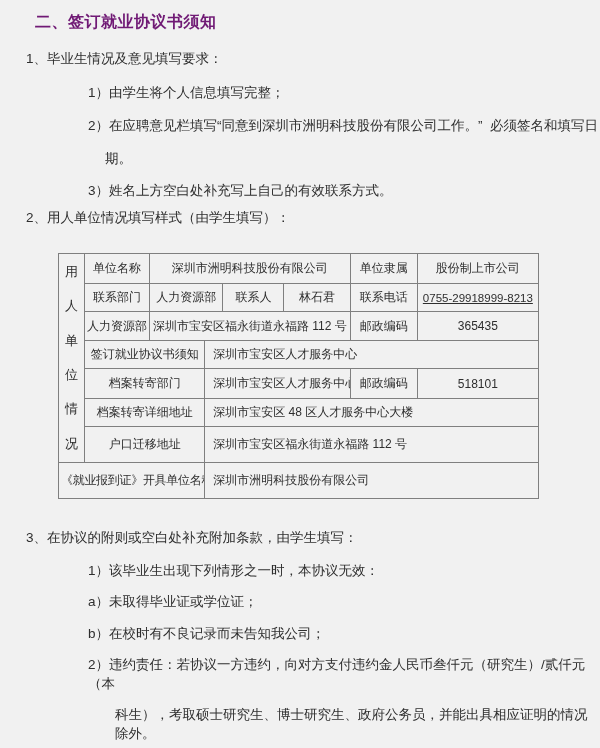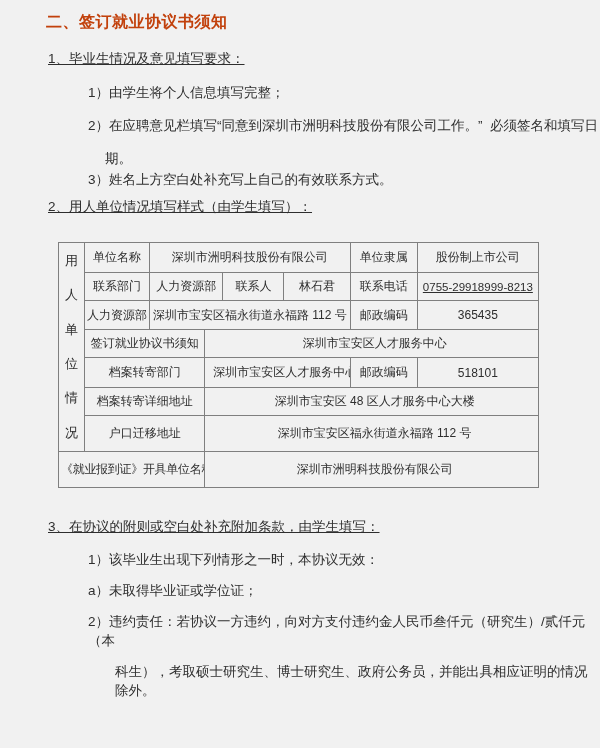--- a/index.html
+++ b/index.html
@@ -7,56 +7,56 @@
     position:relative;
     width:600px; height:748px;
     background:#f1f1f1;
     font-family:"Liberation Sans", sans-serif;
     color:#2e2e2e;
     overflow:hidden;
   }
   .doc-title {
     font-size:16px;
     font-weight:bold;
-    color:#c2410c;
+    color:#701a75;
     padding-top:12px;
-    margin-left:46px;
+    margin-left:35px;
     letter-spacing:0.5px;
   }
   .line {
     font-size:13.5px;
     line-height:19px;
     white-space:pre-wrap;
     color:#2e2e2e;
   }
-  .ind1 { margin-left:48px;text-decoration:underline; }   
+  .ind1 { margin-left:26px; }   
   .ind2 { margin-left:88px; }   
   .ind2c { margin-left:105px; } 
   .ind2d { margin-left:115px; } 
   .mt8{margin-top:8px}.mt11{margin-top:11px}.mt12{margin-top:12px}
-  .mt13{margin-top:2px}.mt14{margin-top:14px}.mt15{margin-top:15px}
+  .mt13{margin-top:13px}.mt14{margin-top:14px}.mt15{margin-top:15px}
   .mt16{margin-top:16px}.mt29{margin-top:29px}
 
   table.emp {
     border-collapse:collapse;
     table-layout:fixed;
     width:481px;
     margin:26px 0 0 58px;
     font-size:12px;
     color:#2e2e2e;
   }
   table.emp td {
     border:1px solid #7f7f7f;
     text-align:center;
     vertical-align:middle;
     padding:0 2px;
     overflow:hidden;
     white-space:nowrap;
   }
-  table.emp td.cell-left { text-align:center; padding-left:8px; }
+  table.emp td.cell-left { text-align:left; padding-left:8px; }
   table.emp td.side-cell { padding:0; }
   .side-inner {
     display:flex; flex-direction:column;
     justify-content:space-around; align-items:center;
     height:206px;
     font-size:13px;
   }
   td.tight { font-size:12px; letter-spacing:-0.3px; }
   td.num { font-size:11.5px;text-decoration:underline; }
 </style>
@@ -138,16 +138,17 @@
     <tr style="height:36px">
       <td colspan="3" class="tight">《就业报到证》开具单位名称</td>
       <td colspan="5" class="cell-left">深圳市洲明科技股份有限公司</td>
     </tr>
   </tbody>
     </table>
 
   <div class="line ind1 mt29">3、在协议的附则或空白处补充附加条款，由学生填写：</div>
   <div class="line ind2 mt14">1）该毕业生出现下列情形之一时，本协议无效：</div>
   <div class="line ind2 mt12">a）未取得毕业证或学位证；</div>
+  <div class="line ind2 mt13">b）在校时有不良记录而未告知我公司；</div>
   <div class="line ind2 mt12">2）违约责任：若协议一方违约，向对方支付违约金人民币叁仟元（研究生）/贰仟元（本</div>
   <div class="line ind2d mt12">科生），考取硕士研究生、博士研究生、政府公务员，并能出具相应证明的情况除外。</div>
 
 </div>
 
 </body></html>

